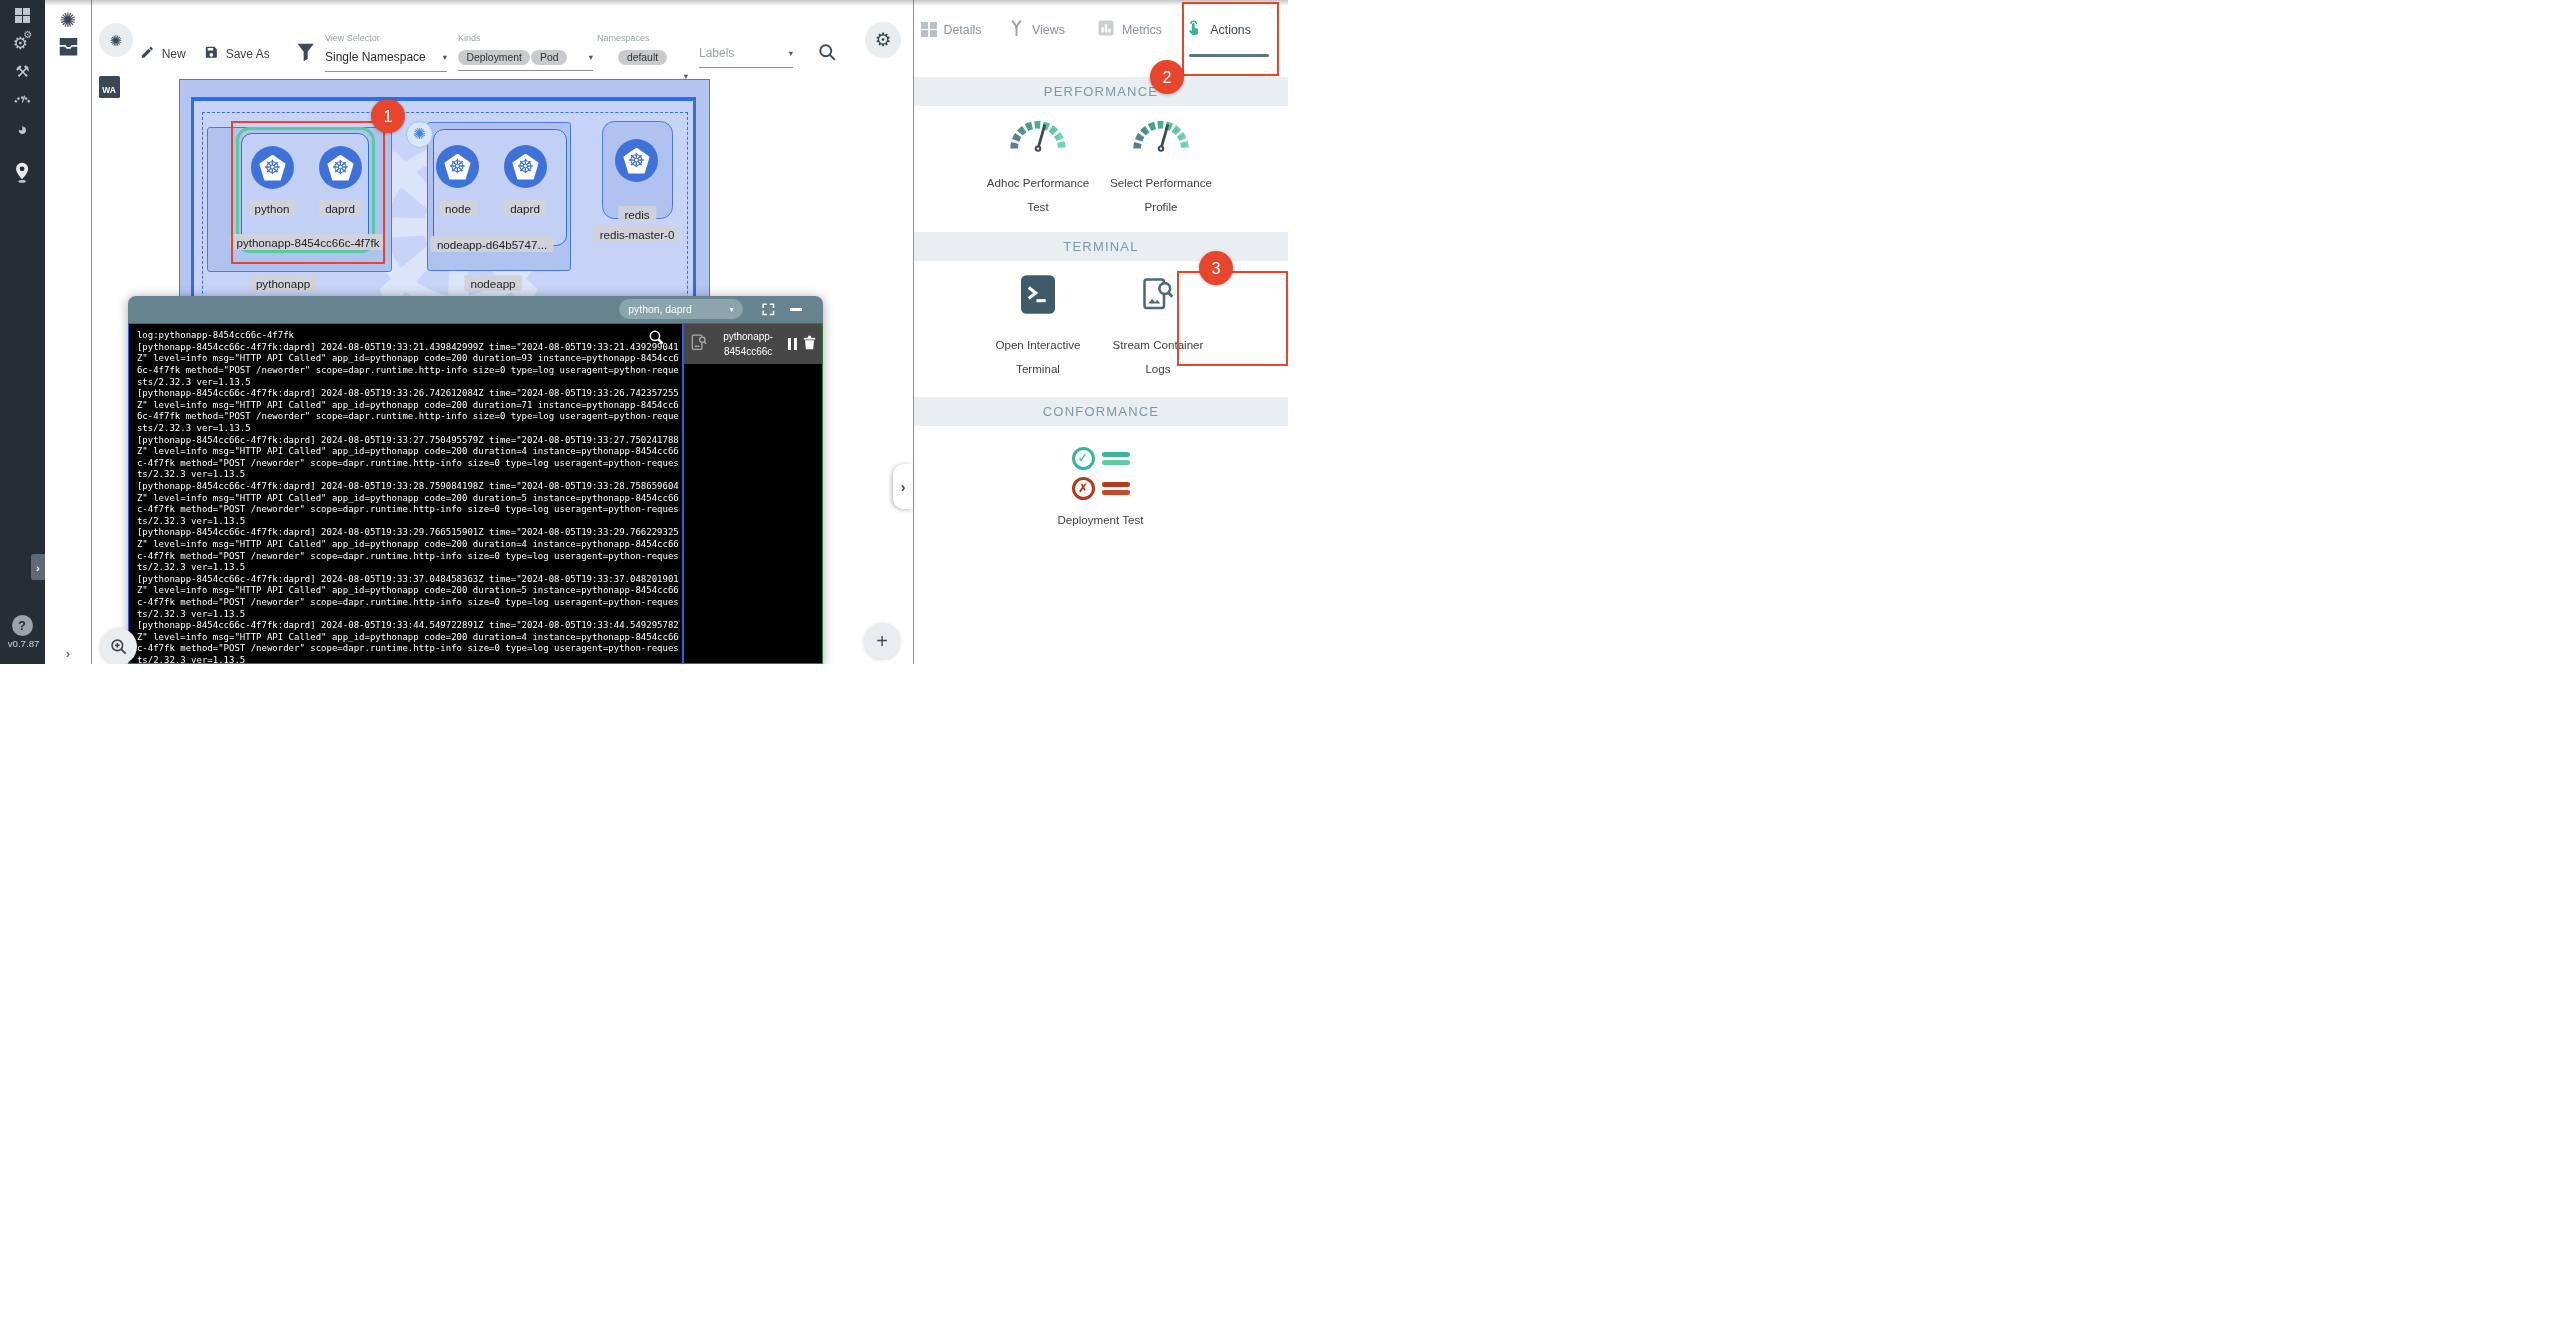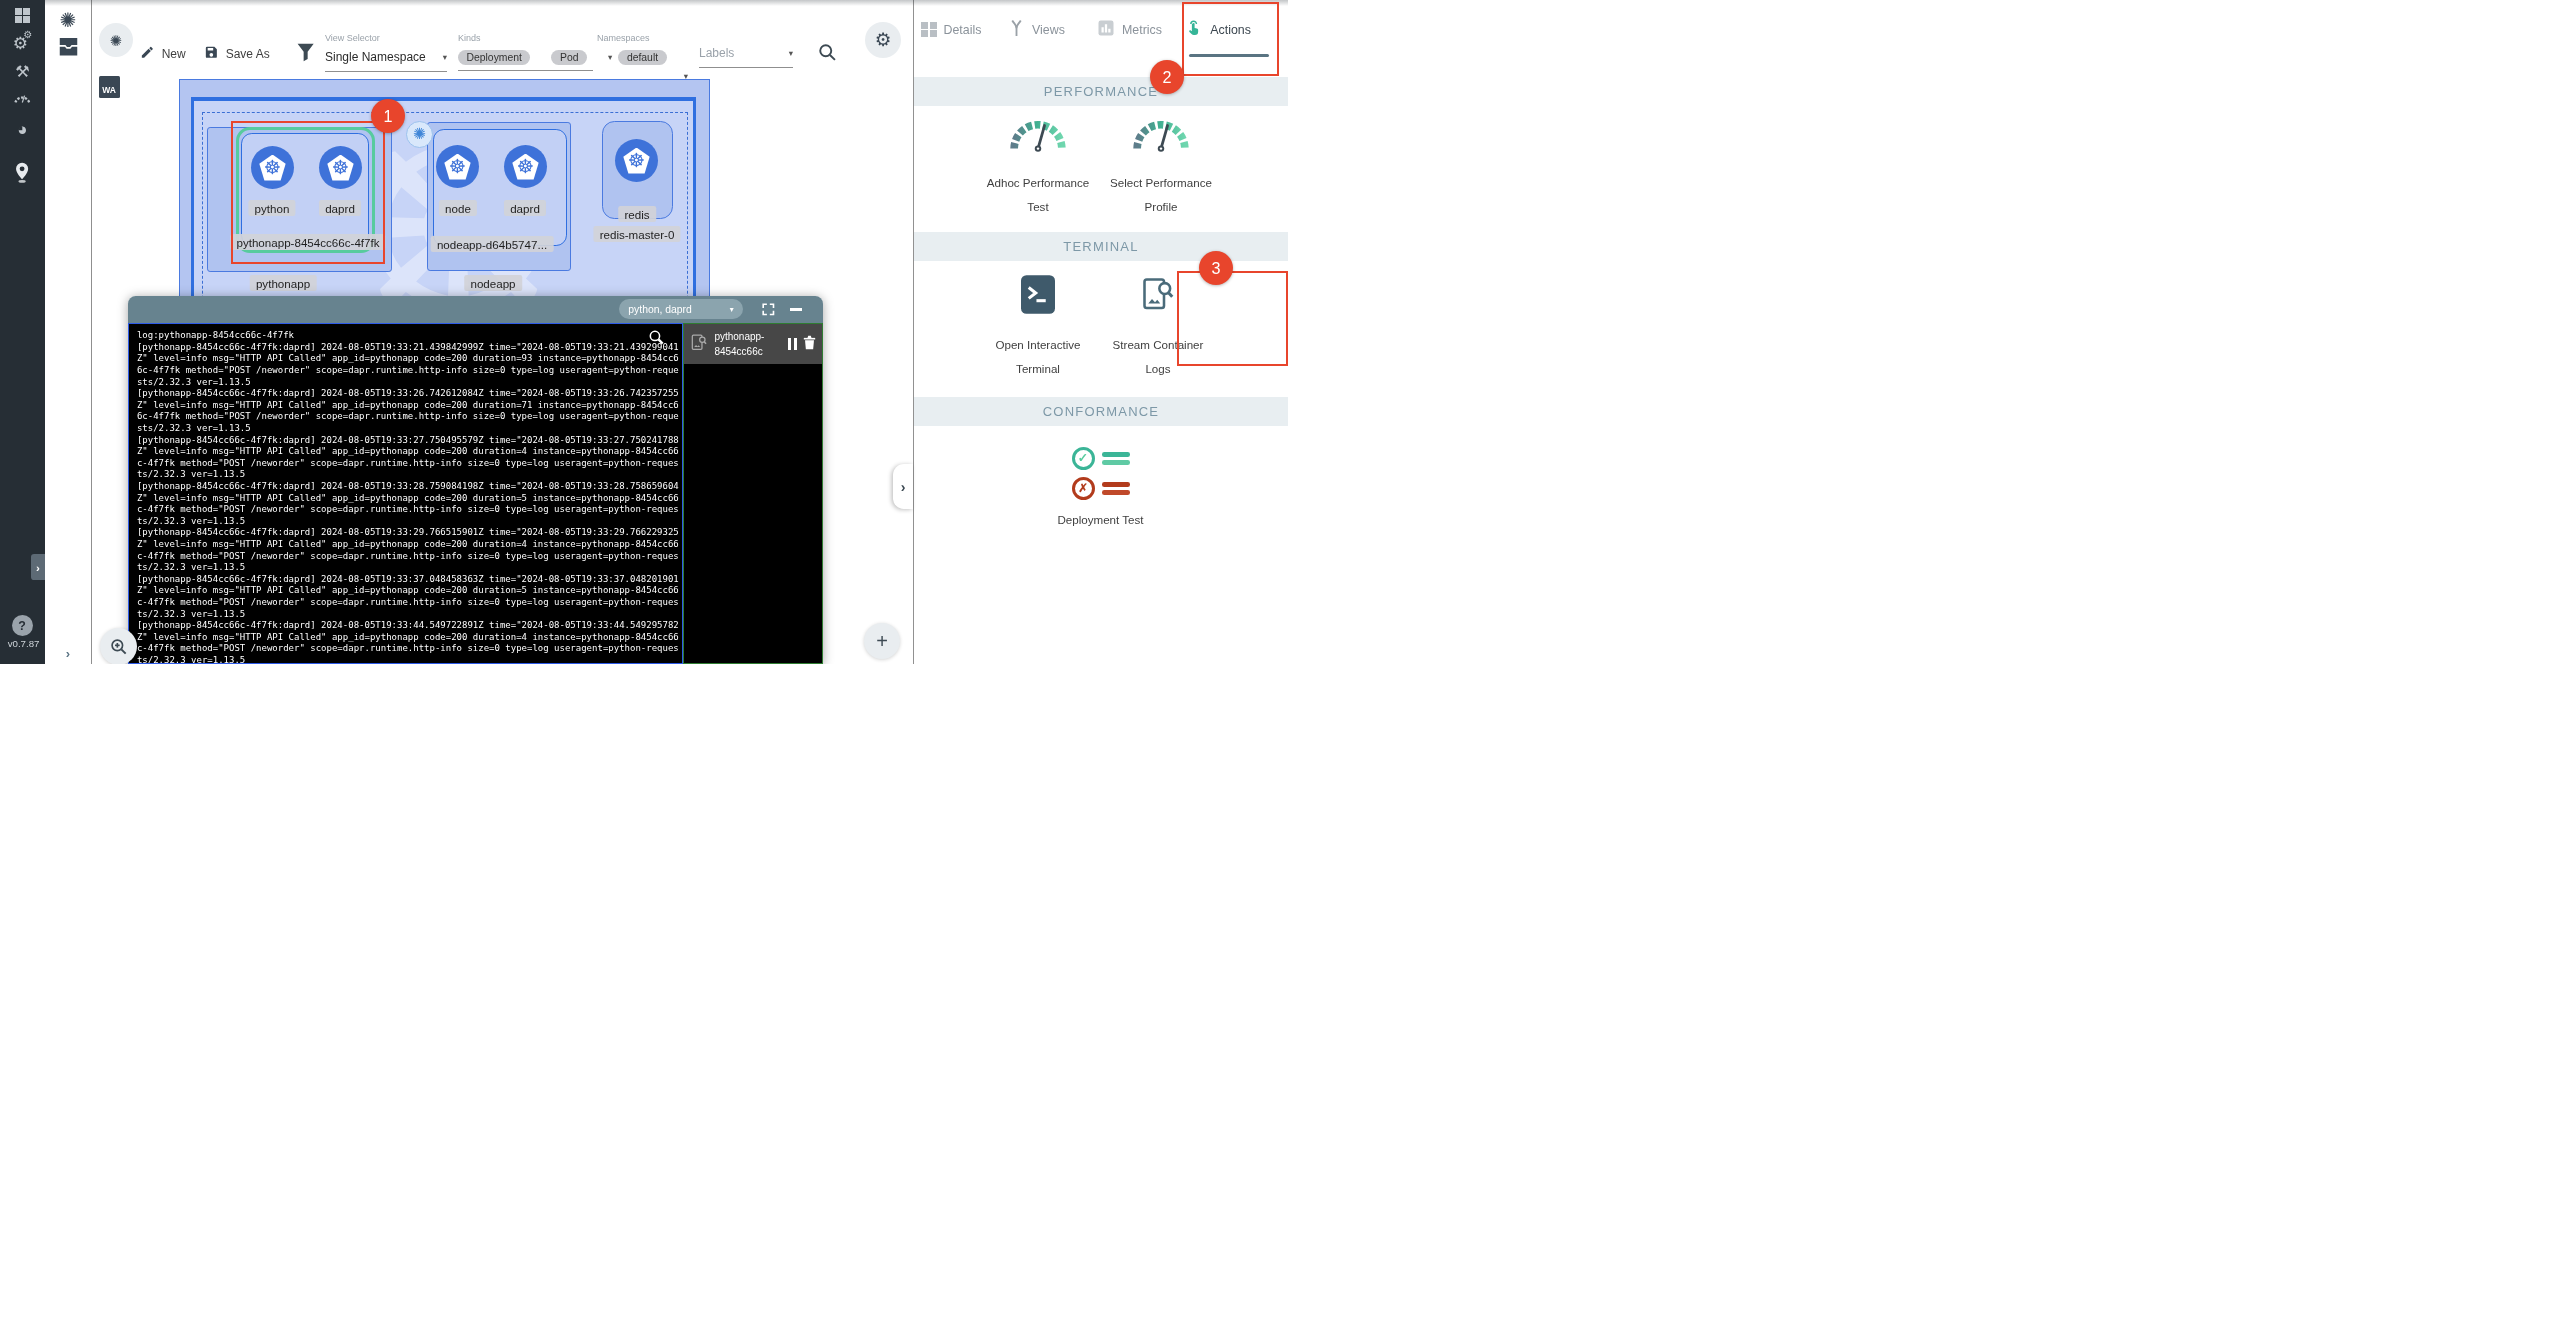--- a/index.html
+++ b/index.html
@@ -75,21 +75,21 @@
              padding:0 9.3px;box-sizing:border-box;gap:23px;}
   .term-chip .tcaret{margin-left:auto;font-size:7.7px;color:#fff;}
   .thbtn{position:absolute;top:6.2px;display:flex;align-items:center;justify-content:center;}
   .logpane{position:absolute;left:0;top:27px;width:555px;height:341px;background:#000;
            border:1.5px solid #2e5be8;box-sizing:border-box;overflow:hidden;}
   .logpane pre{margin:4px;padding:2.3px 3.9px;font-family:"DejaVu Sans Mono",monospace;
                font-size:9px;line-height:11.6px;color:#fff;white-space:pre;}
   .sidepane{position:absolute;left:555px;top:27px;width:140px;height:341px;background:#000;
             border:0.8px solid #2f7d32;box-sizing:border-box;}
   .sidehead{position:absolute;left:0;top:0;width:100%;height:40px;background:#474747;
-            display:flex;align-items:center;padding:0 6.2px;box-sizing:border-box;gap:6.2px;}
+            display:flex;align-items:center;padding:0 6.2px;box-sizing:border-box;gap:6.2px;text-align:center;}
   .sidehead .nm{color:#fff;font-size:10px;line-height:1.5;flex:1;}
   .pause{display:flex;gap:2.3px;}
   .pause span{width:3.1px;height:11.6px;background:#fff;display:block;}
   .logcursor{position:absolute;left:520px;top:32.5px;z-index:22;}
   
   .fab{position:absolute;border-radius:50%;background:#e9edf0;display:flex;align-items:center;
        justify-content:center;z-index:30;box-shadow:0 0.8px 3.9px rgba(0,0,0,.18);}
   .pill{position:absolute;left:893px;top:464px;width:20px;height:45px;background:#fff;
         border-radius:10.8px 0 0 10.8px;box-shadow:-1.5px 0.8px 4.6px rgba(0,0,0,.25);z-index:30;
         display:flex;align-items:center;justify-content:center;color:#3d4a53;font-size:14px;font-weight:bold;}
@@ -190,21 +190,21 @@
   <div class="field" style="left:325px;top:32.5px;width:122px;">
     <div class="flabel">View Selector</div>
     <div class="frow">
       <span class="fvalue">Single Namespace</span>
       <span class="caret">▾</span>
     </div>
   </div>
 
   <div class="field" style="left:458px;top:32.5px;width:135px;">
     <div class="flabel">Kinds</div>
-    <div class="frow" style="gap:21px;padding-bottom:4.6px;">
+    <div class="frow" style="gap:1px;padding-bottom:4.6px;">
       <span class="chip">Deployment</span>
       <span class="chip">Pod</span>
       <span class="caret">▾</span>
     </div>
   </div>
 
   <div class="field" style="left:597px;top:32.5px;width:91px;">
     <div class="flabel">Namespaces</div>
     <div class="frow" style="padding-bottom:4.6px;flex-direction:column;">
       <span class="chip">default</span>

